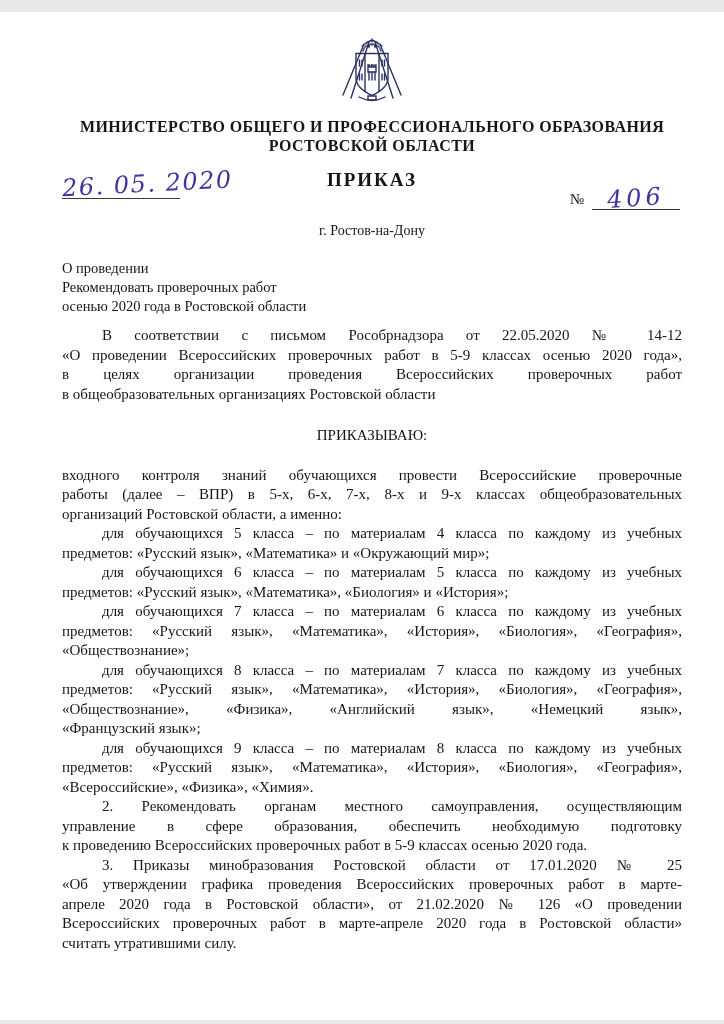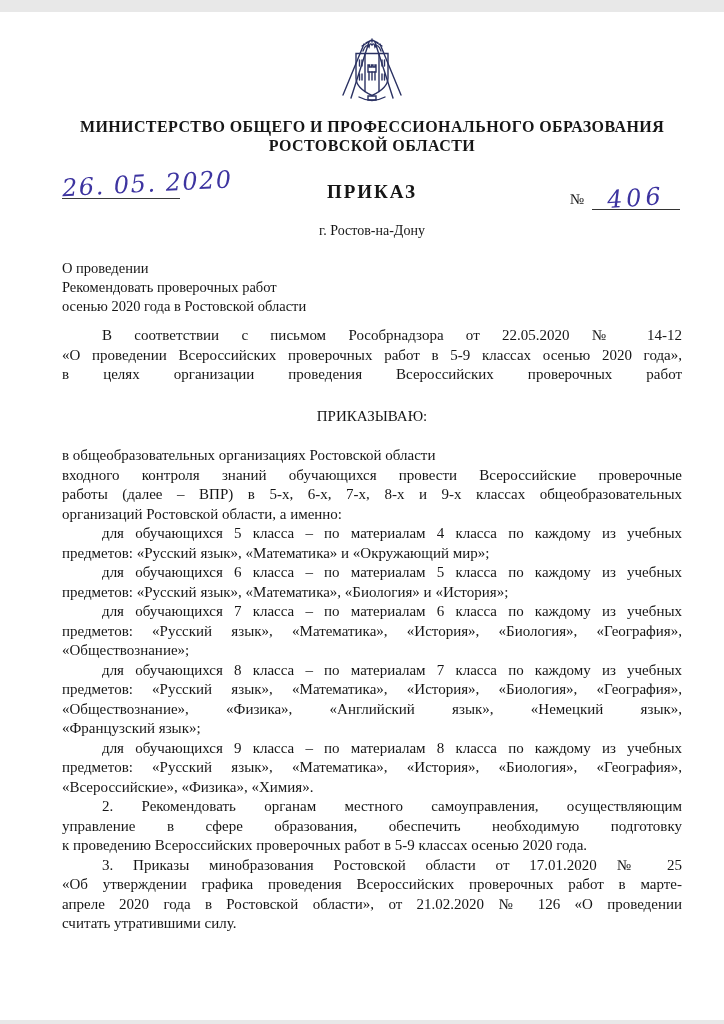--- a/index.html
+++ b/index.html
@@ -6,21 +6,21 @@
   html,body { background:#e8e8e8; }
   .page {
     width:724px; height:1008px; background:#ffffff; margin:12px auto;
     position:relative; padding:0 42px 0 62px; overflow:hidden;
     font-family:"Liberation Serif", serif; color:#161616;
   }
   .emblem { display:block; margin:26px auto 0; }
   .ministry { text-align:center; font-weight:bold; font-size:16px; line-height:19px; letter-spacing:0.4px; }
   .ministry.first { margin-top:13px; }
   .order-row { position:relative; height:50px; margin-top:14px; }
-  .prikaz { position:absolute; left:0; right:0; top:12px; text-align:center;
+  .prikaz { position:absolute; left:0; right:0; top:0; text-align:center;
             font-weight:bold; font-size:19px; letter-spacing:2px; }
   .date-block { position:absolute; left:0; top:2px; width:122px; }
   .hw { font-family:"DejaVu Serif", serif; font-style:italic; color:#3d34a0; }
   .hw-date { display:block; font-size:24px; letter-spacing:1.5px; transform:rotate(-3deg); white-space:nowrap; }
   .date-rule { border-top:1.5px solid #3a3a3a; margin-top:-1px; width:118px; }
   .num-block { position:absolute; right:2px; top:12px; display:flex; align-items:flex-end; }
   .num-sign { font-size:15px; line-height:18px; padding-bottom:2px; }
   .num-rule { width:88px; border-bottom:1.6px solid #333; text-align:center; margin-left:8px; }
   .hw-number { display:inline-block; font-size:24px; letter-spacing:4px; transform:rotate(-4deg); position:relative; top:3px; }
   .city { text-align:center; font-size:14px; margin-top:4px; }
@@ -85,22 +85,22 @@
   <div class="subject">
     <div class="subject-line">О проведении</div>
     <div class="subject-line">Рекомендовать проверочных работ</div>
     <div class="subject-line">осенью 2020 года в Ростовской области</div>
   </div>
 
   <div class="doc-body" id="doc-body">
       <div class="line stretch indent">В соответствии с письмом Рособрнадзора от 22.05.2020 № 14-12</div>
       <div class="line stretch">«О проведении Всероссийских проверочных работ в 5-9 классах осенью 2020 года»,</div>
       <div class="line stretch">в целях организации проведения Всероссийских проверочных работ</div>
+      <div class="line">в общеобразовательных организациях Ростовской области</div>
       <div class="line center" style="margin-top: 22px; margin-bottom: 20px;">ПРИКАЗЫВАЮ:</div>
-      <div class="line">в общеобразовательных организациях Ростовской области</div>
       <div class="line stretch">входного контроля знаний обучающихся провести Всероссийские проверочные</div>
       <div class="line stretch">работы (далее – ВПР) в 5-х, 6-х, 7-х, 8-х и 9-х классах общеобразовательных</div>
       <div class="line">организаций Ростовской области, а именно:</div>
       <div class="line stretch indent">для обучающихся 5 класса – по материалам 4 класса по каждому из учебных</div>
       <div class="line">предметов: «Русский язык», «Математика» и «Окружающий мир»;</div>
       <div class="line stretch indent">для обучающихся 6 класса – по материалам 5 класса по каждому из учебных</div>
       <div class="line">предметов: «Русский язык», «Математика», «Биология» и «История»;</div>
       <div class="line stretch indent">для обучающихся 7 класса – по материалам 6 класса по каждому из учебных</div>
       <div class="line stretch">предметов: «Русский язык», «Математика», «История», «Биология», «География»,</div>
       <div class="line">«Обществознание»;</div>
@@ -110,16 +110,17 @@
       <div class="line">«Французский язык»;</div>
       <div class="line stretch indent">для обучающихся 9 класса – по материалам 8 класса по каждому из учебных</div>
       <div class="line stretch">предметов: «Русский язык», «Математика», «История», «Биология», «География»,</div>
       <div class="line">«Всероссийские», «Физика», «Химия».</div>
       <div class="line stretch indent">2. Рекомендовать органам местного самоуправления, осуществляющим</div>
       <div class="line stretch">управление в сфере образования, обеспечить необходимую подготовку</div>
       <div class="line">к проведению Всероссийских проверочных работ в 5-9 классах осенью 2020 года.</div>
       <div class="line stretch indent">3. Приказы минобразования Ростовской области от 17.01.2020 № 25</div>
       <div class="line stretch">«Об утверждении графика проведения Всероссийских проверочных работ в марте-</div>
       <div class="line stretch">апреле 2020 года в Ростовской области», от 21.02.2020 № 126 «О проведении</div>
+      <div class="line stretch">Всероссийских проверочных работ в марте-апреле 2020 года в Ростовской области»</div>
       <div class="line">считать утратившими силу.</div>
     </div>
 
 </div>
 
 </body></html>

